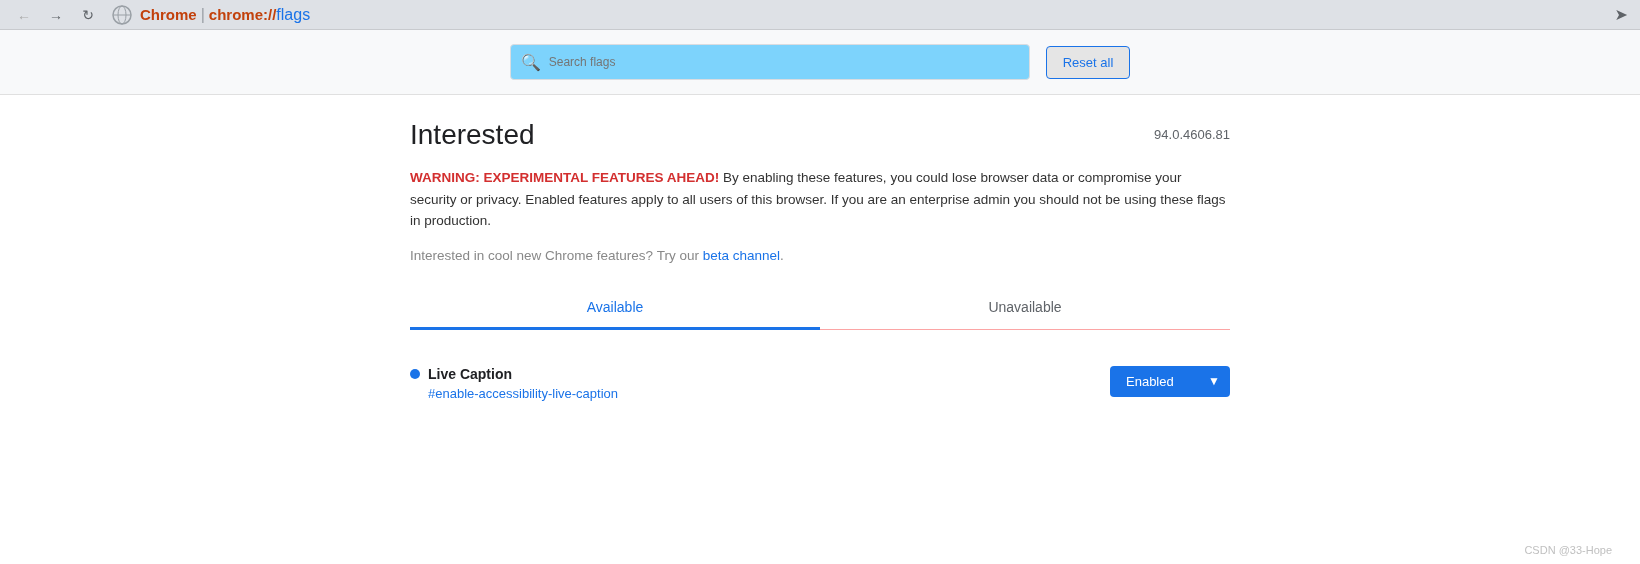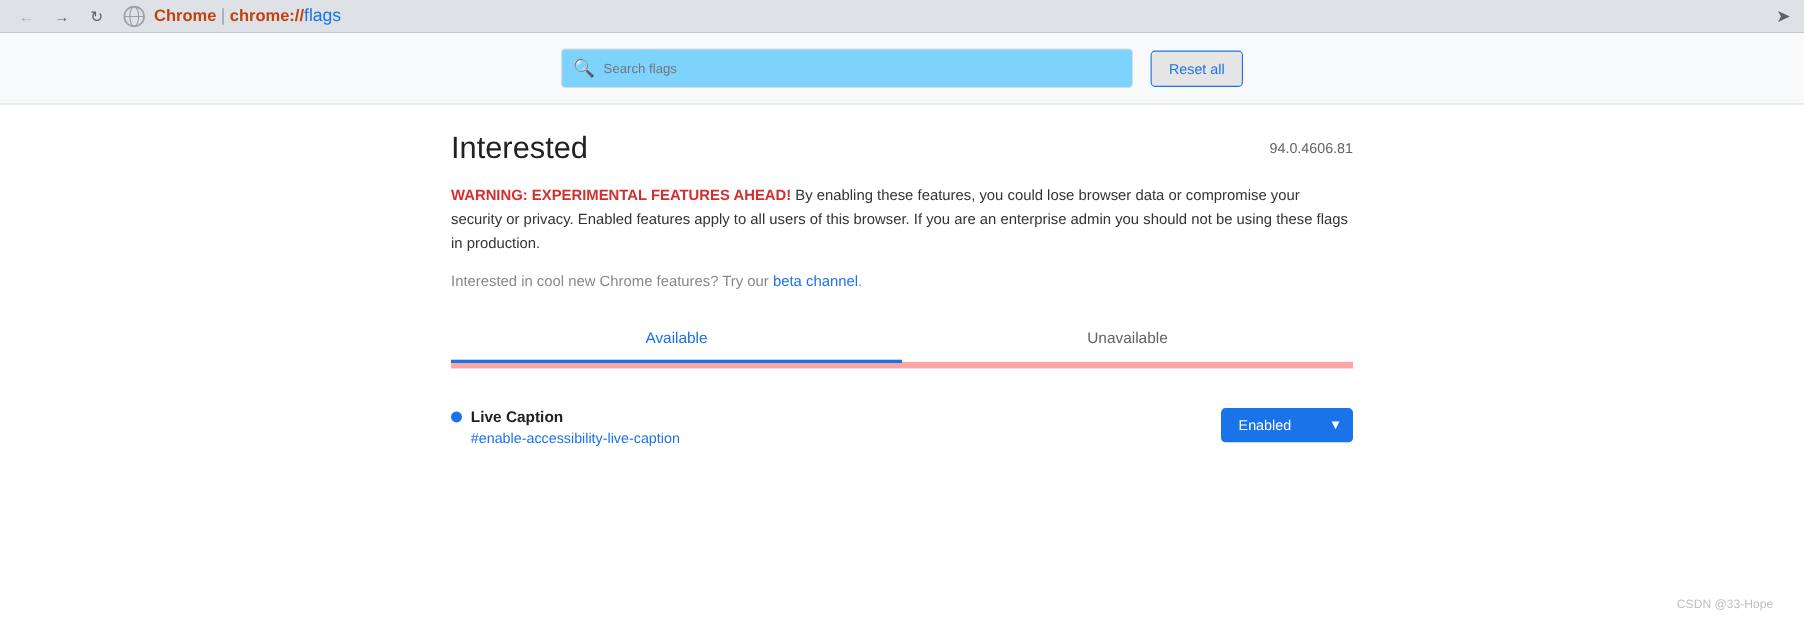--- a/index.html
+++ b/index.html
@@ -150,21 +150,21 @@
       margin-bottom: 24px;
     }
     .beta-link {
       color: #1a73e8;
       text-decoration: none;
     }
 
     
     .tabs-container {
       display: flex;
-      border-bottom: 6px solid #fca5a5;
+      border-bottom: 1px solid #fca5a5;
       margin-bottom: 24px;
     }
     .tab {
       flex: 1;
       text-align: center;
       padding: 12px;
       font-size: 14px;
       cursor: pointer;
       color: #5f6368;
       border-bottom: 3px solid transparent;

